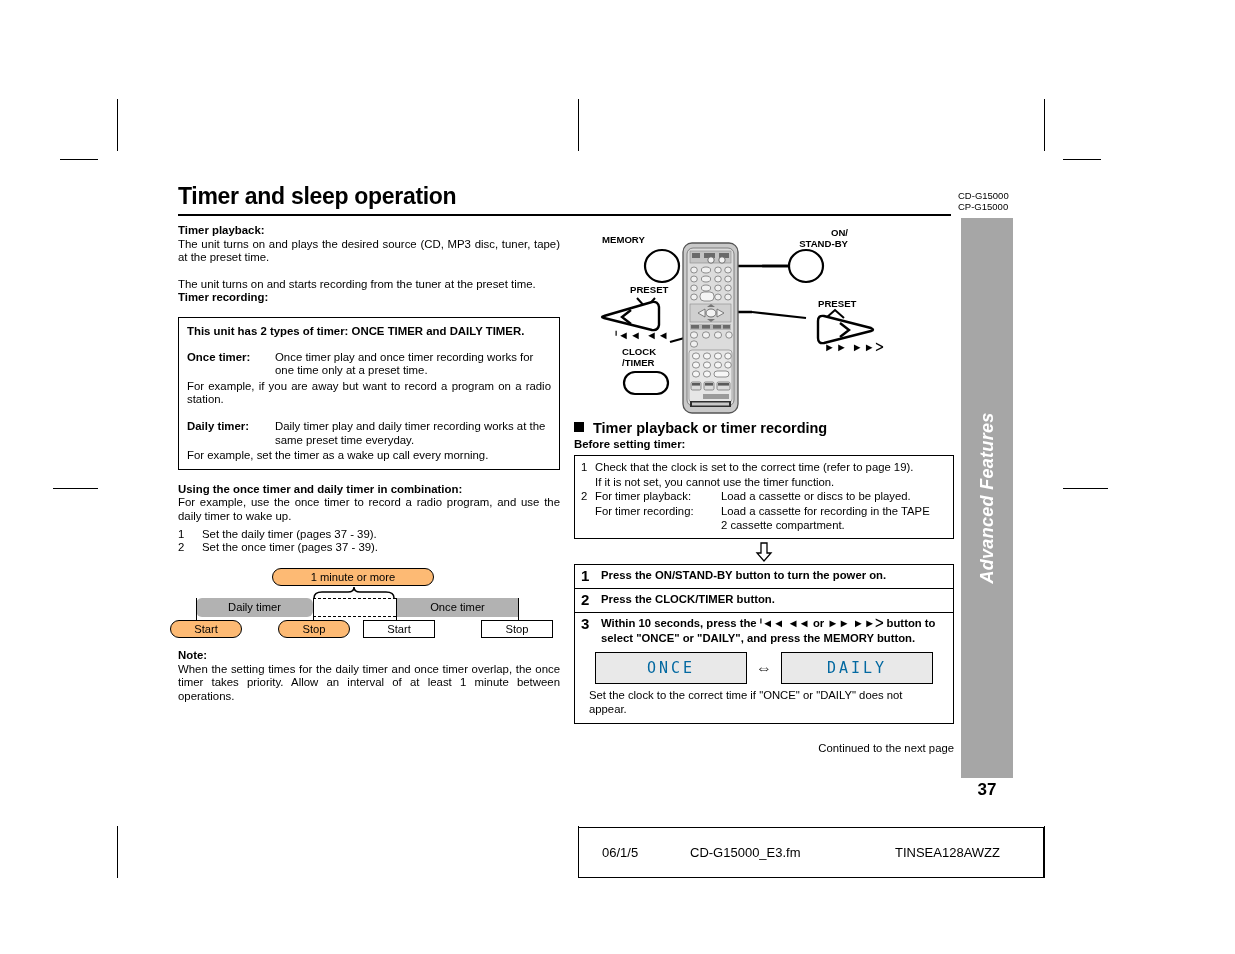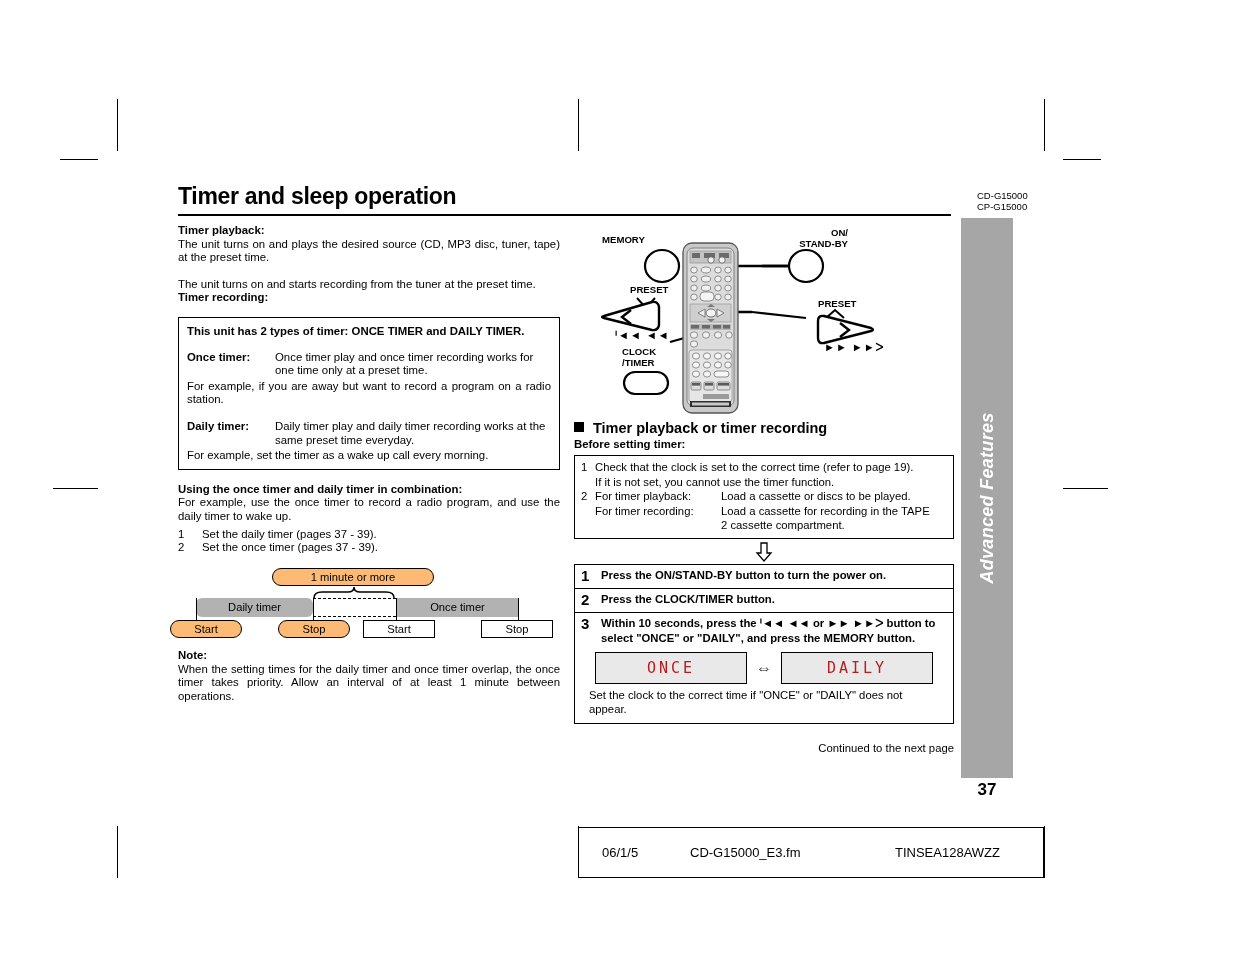--- a/index.html
+++ b/index.html
@@ -19,21 +19,21 @@
   
   .page { position: absolute; left: 0; top: 0; width: 1235px; height: 954px; }
 
   
   .title {
     position: absolute; left: 178px; top: 183px;
     font-size: 23px; font-weight: bold; letter-spacing: -0.3px;
   }
   .model {
     position: absolute; left: 958px; top: 190px;
-    font-size: 9.5px; line-height: 11px; text-align: left; margin-left: 19px;
+    font-size: 9.5px; line-height: 11px; text-align: left;
   }
   .title-rule {
     position: absolute; left: 178px; top: 214px; width: 773px; height: 2px;
     background: #000;
   }
 
   
   .lcol { position: absolute; left: 178px; top: 224px; width: 382px; }
 
   .b { font-weight: bold; }
@@ -119,21 +119,21 @@
   .step .num { font-size: 15px; font-weight: bold; width: 20px; flex: 0 0 20px; line-height: 16px; }
   .step .txt { font-size: 11.3px; font-weight: bold; line-height: 15px; }
 
   .lcdrow { display: flex; align-items: center; padding: 6px 14px 2px 14px; }
   .lcd {
     flex: 1; background: #e9e9e9; border: 1.3px solid #000;
     height: 32px; display: flex; align-items: center; justify-content: center;
   }
   .lcd span {
     font-family: "DejaVu Sans Mono", monospace;
-    font-size: 15px; letter-spacing: 3px; color: #b91c1c;
+    font-size: 15px; letter-spacing: 3px; color: #0369a1;
   }
   .lcdarrow { width: 34px; text-align: center; font-size: 16px; }
   .lcdnote { font-size: 11.3px; line-height: 14px; padding: 2px 8px 5px 8px; }
 
   .continued {
     position: absolute; left: 574px; top: 742px; width: 380px;
     text-align: right; font-size: 11.3px;
   }
 
   

